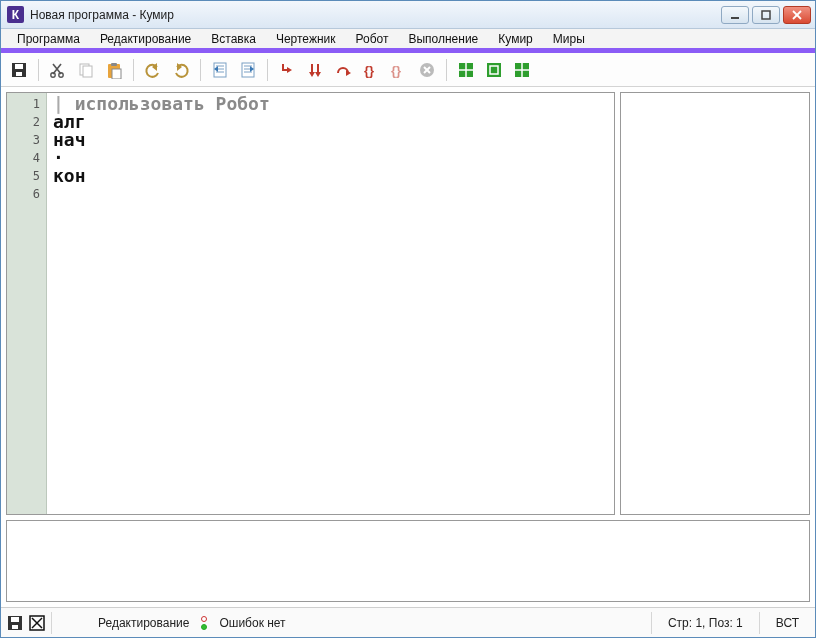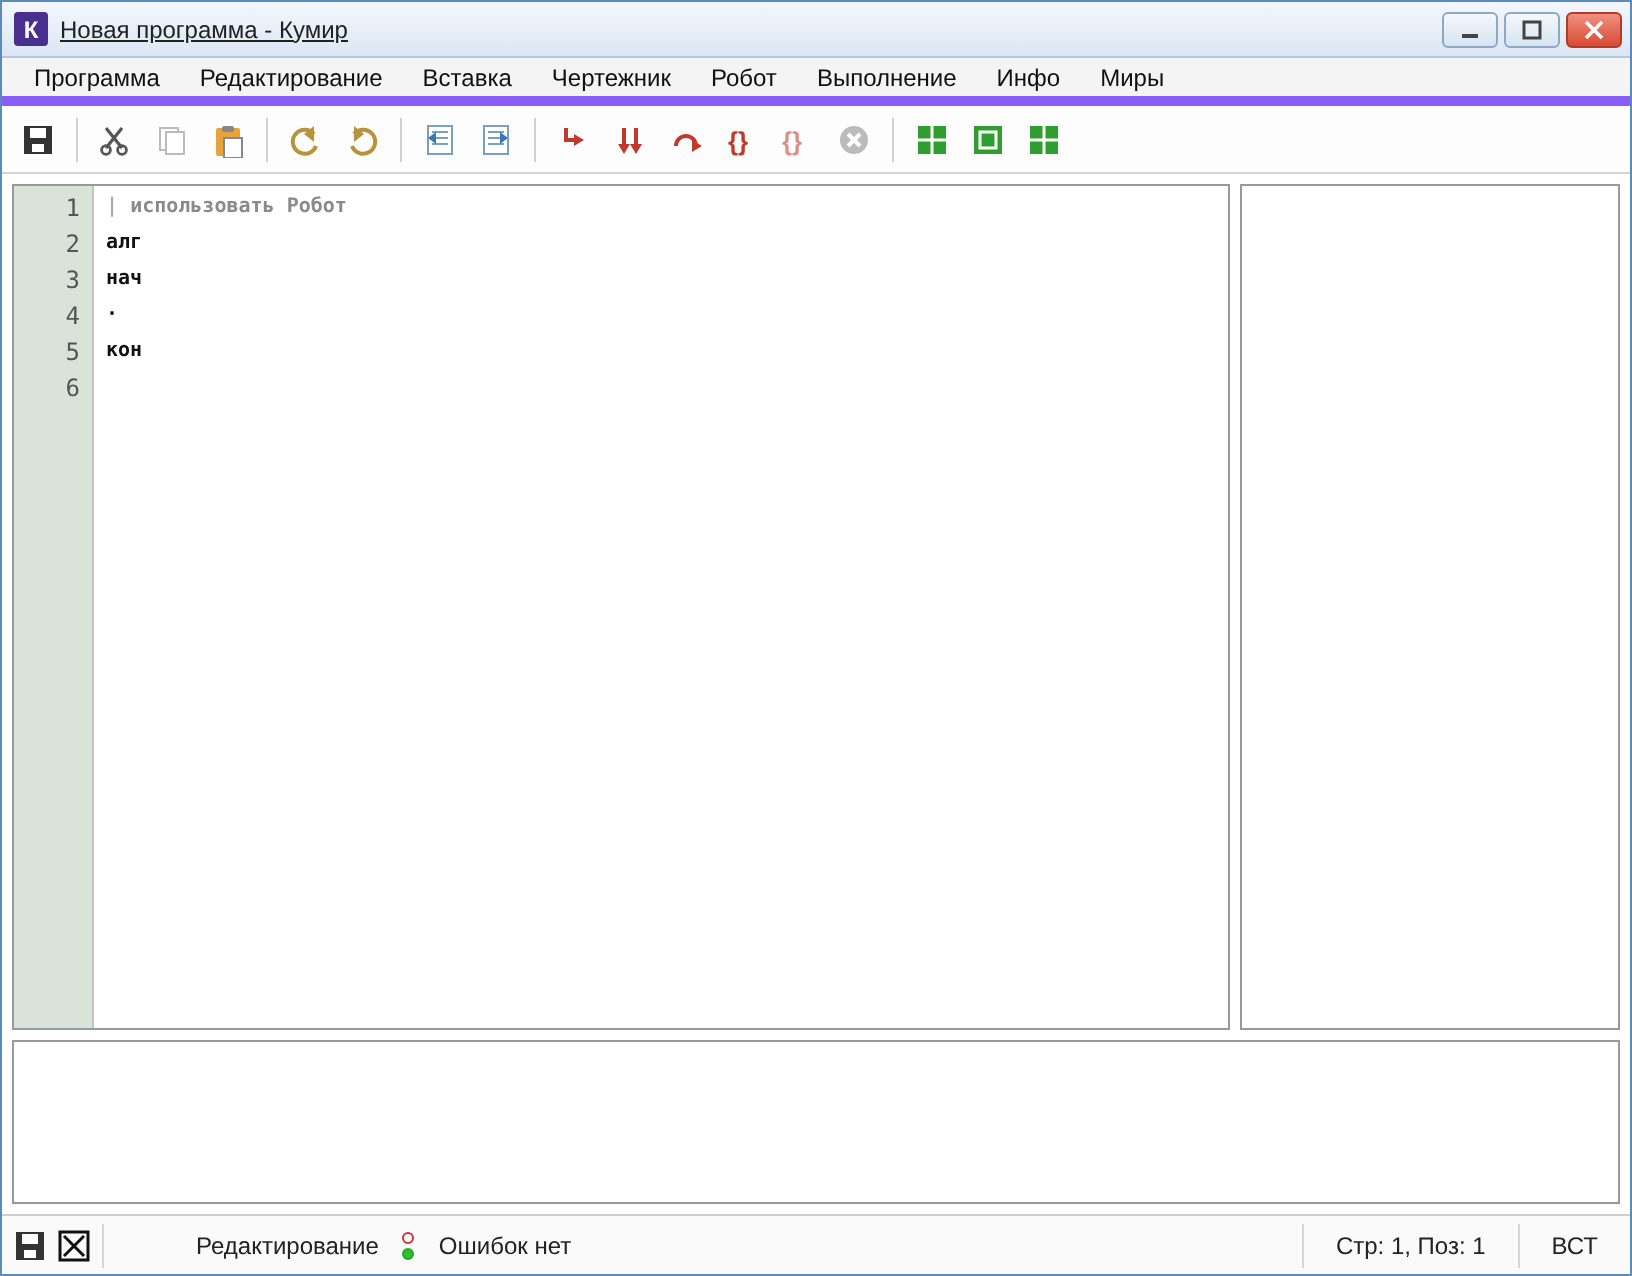--- a/index.html
+++ b/index.html
@@ -31,21 +31,21 @@
   .app-icon {
     width: 17px; height: 17px;
     background: #4a2f8f;
     color: #fff;
     font-weight: bold;
     font-size: 12px;
     border-radius: 2px;
     display: flex; align-items: center; justify-content: center;
     margin-right: 6px;
   }
-  .title-text { flex: 1; color: #222; text-decoration: underline; }
+  .title-text { flex: 1; color: #222; }
   .win-controls { display: flex; gap: 3px; }
   .win-btn {
     width: 28px; height: 18px;
     border: 1px solid #8fa9c3;
     border-radius: 3px;
     background: linear-gradient(#f4f8fc, #d7e4f0);
     display: flex; align-items: center; justify-content: center;
     cursor: pointer;
   }
   .win-btn.close {
@@ -116,21 +116,21 @@
     text-align: right;
     padding-right: 6px;
     color: #555;
     font-family: Consolas, monospace;
     font-size: 12px;
   }
   .code {
     flex: 1;
     padding: 2px 6px;
     font-family: Consolas, monospace;
-    font-size: 10px;
+    font-size: 18px;
     line-height: 18px;
     white-space: pre;
   }
   .code-line { height: 18px; }
   .kw-use { color: #8a8a8a; font-weight: bold; }
   .kw { color: #111; font-weight: bold; }
   .side-panel {
     width: 190px;
     border: 1px solid #999;
     background: #fff;
@@ -188,21 +188,21 @@
     </div>
   </div>
 
   <div class="menubar">
     <div class="menu-item">Программа</div>
     <div class="menu-item">Редактирование</div>
     <div class="menu-item">Вставка</div>
     <div class="menu-item">Чертежник</div>
     <div class="menu-item">Робот</div>
     <div class="menu-item">Выполнение</div>
-    <div class="menu-item">Инфо</div>
+    <div class="menu-item">Кумир</div>
     <div class="menu-item">Миры</div>
   </div>
 
   <div class="toolbar">
     <div class="tb-btn">
       <svg width="18" height="18">
           <rect x="2" y="2" width="14" height="14" fill="#333"></rect>
           <rect x="5" y="3" width="8" height="5" fill="#fff"></rect>
           <rect x="6" y="11" width="6" height="4" fill="#fff"></rect>
         </svg>

